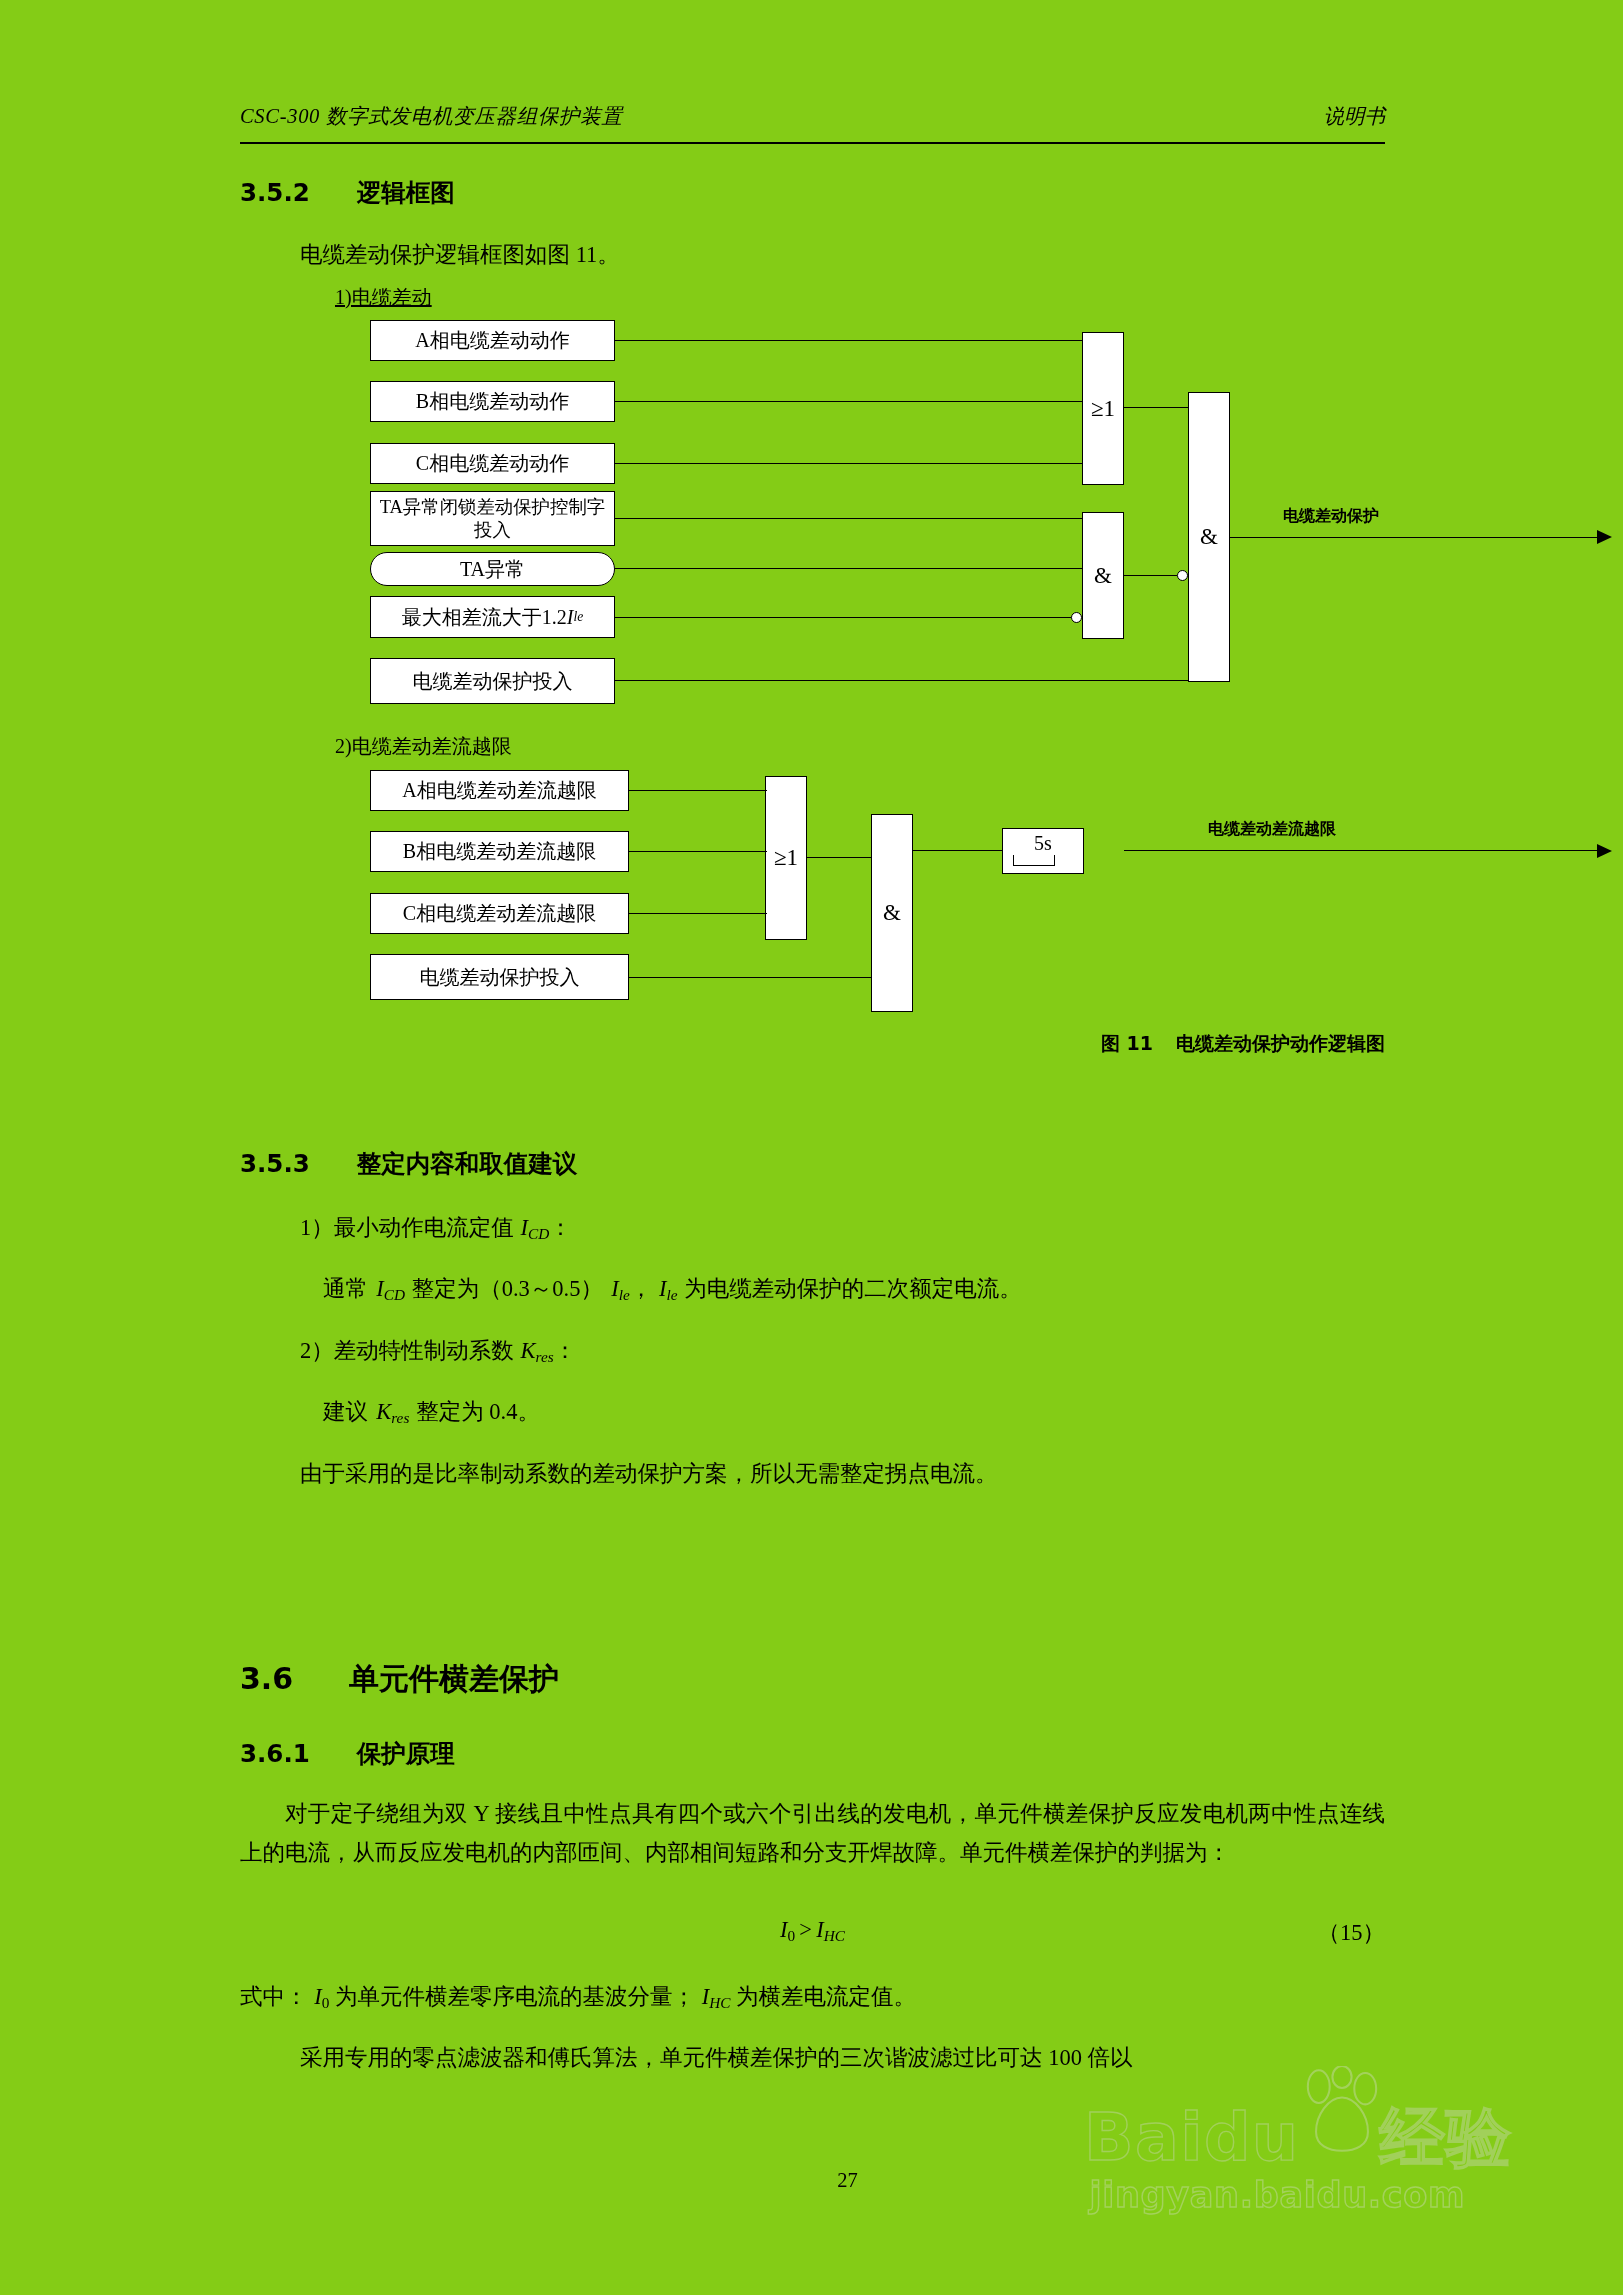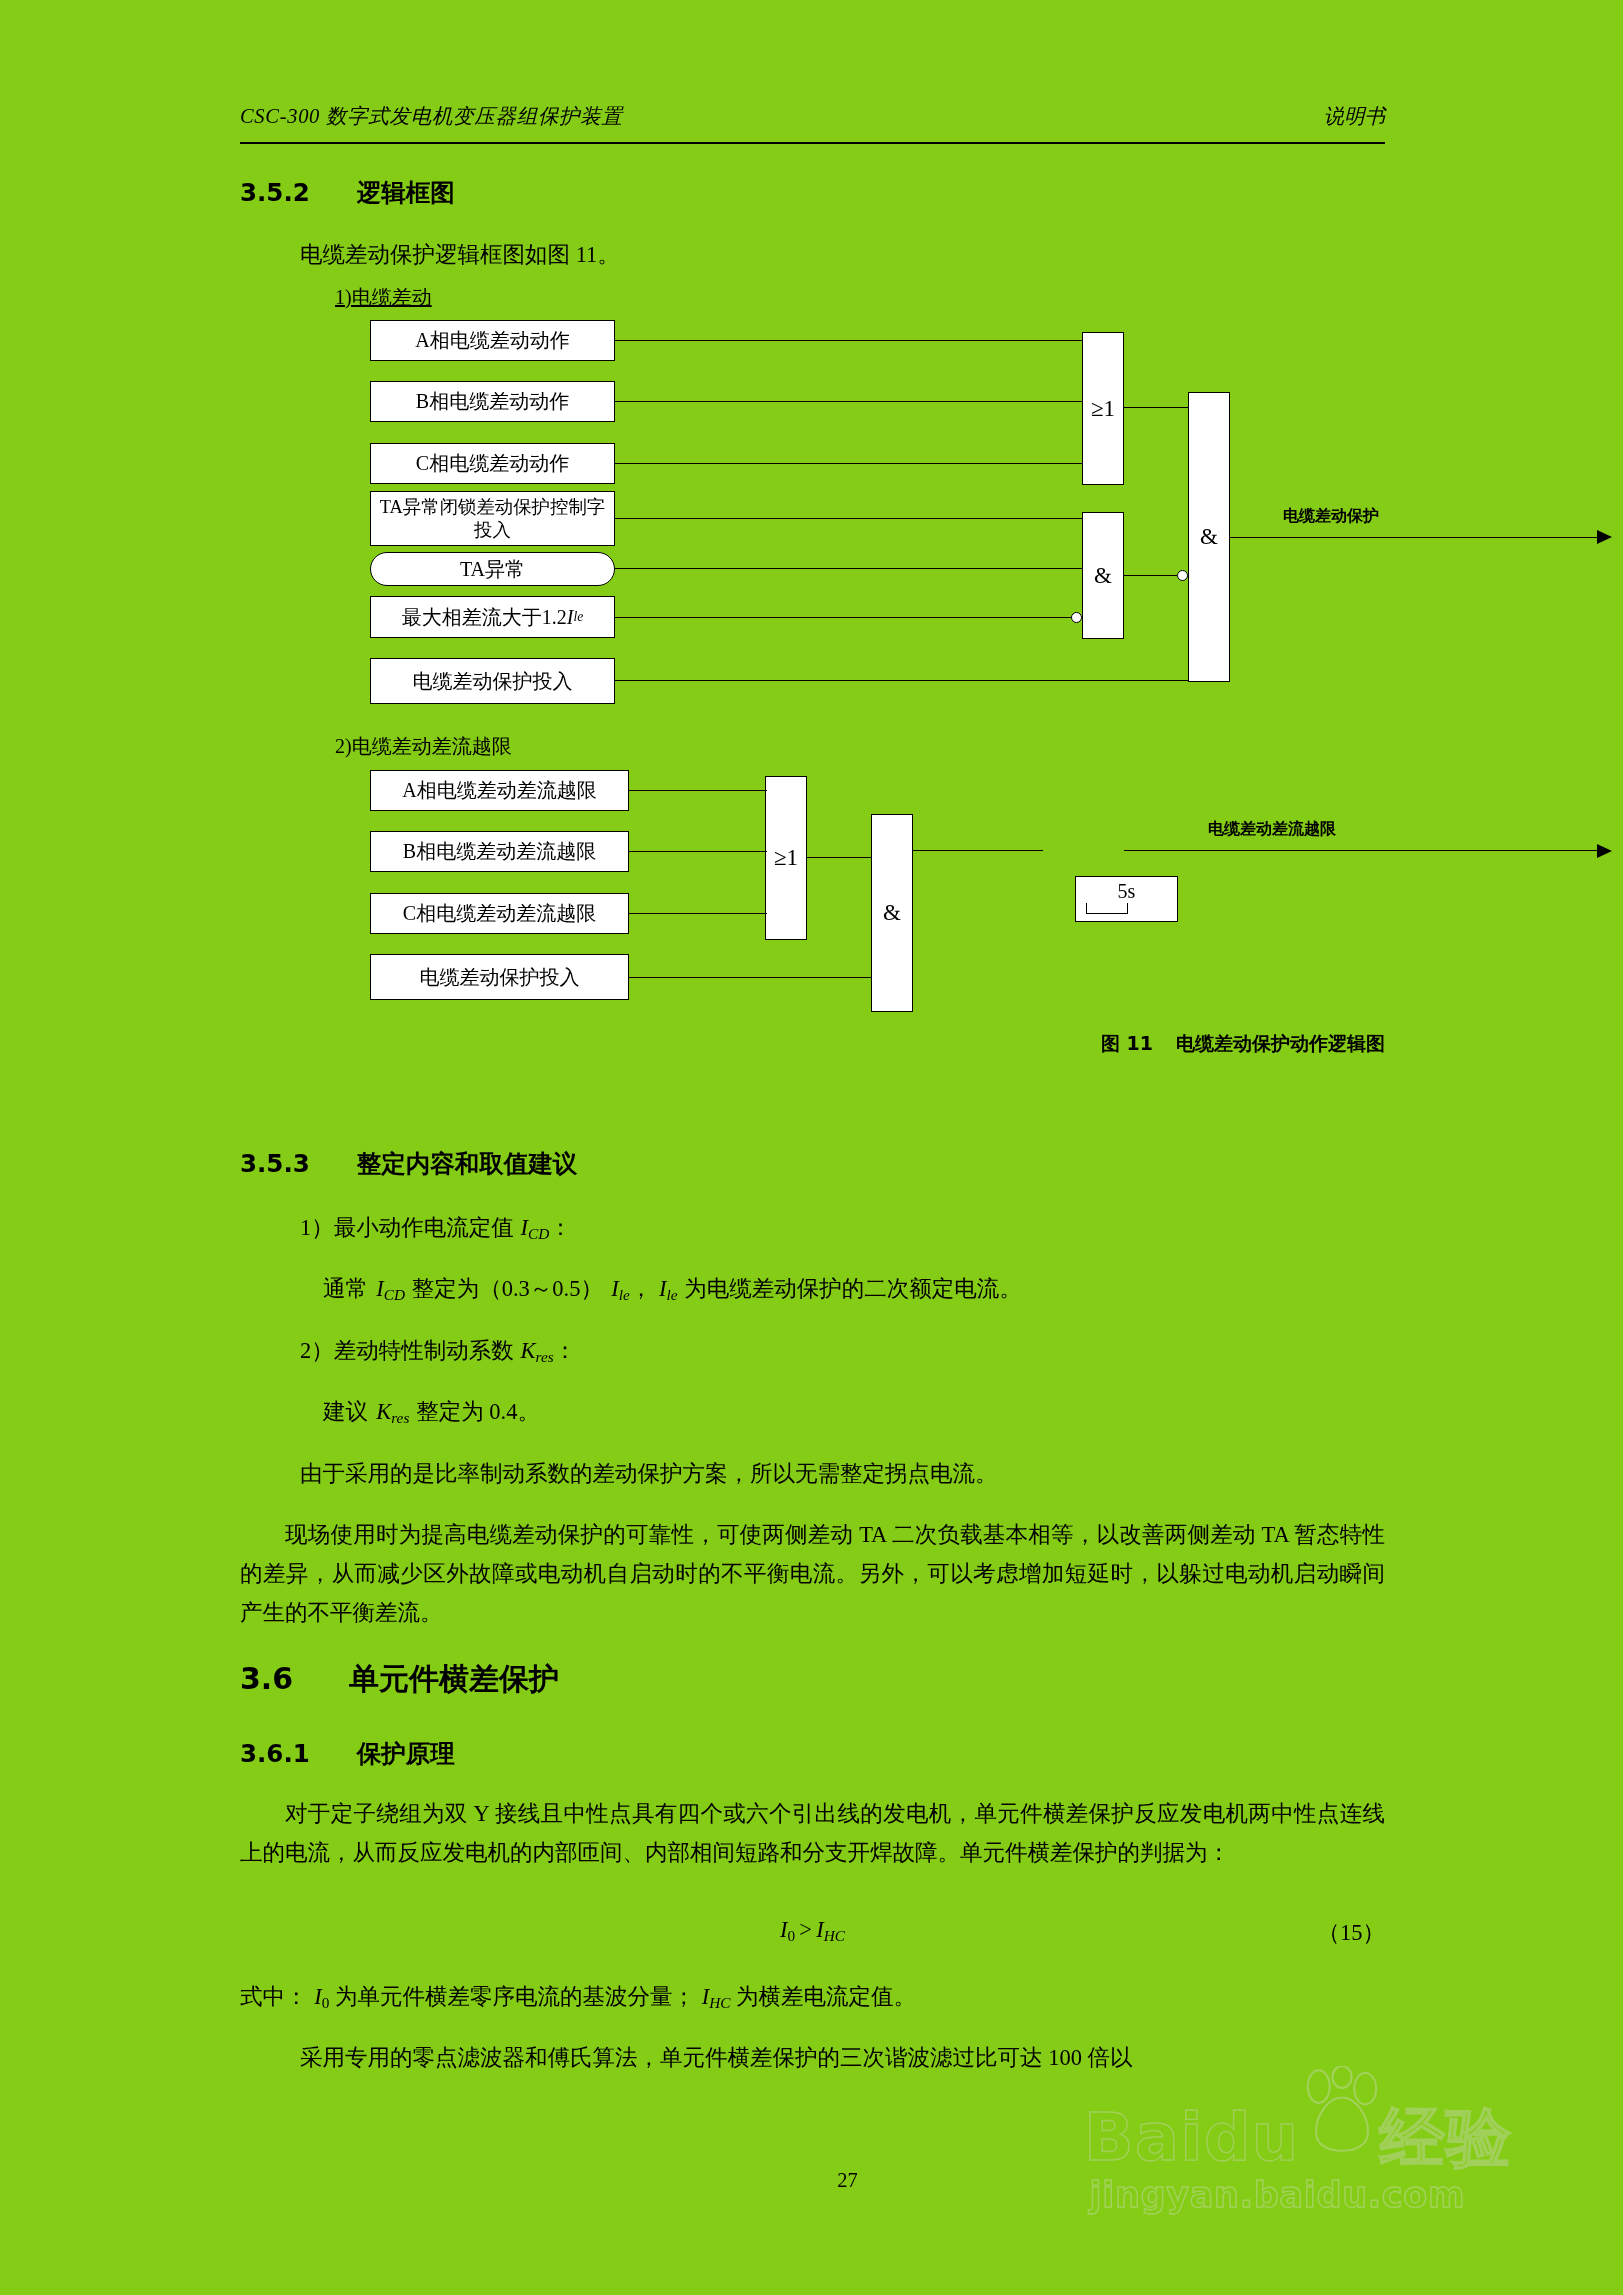--- a/index.html
+++ b/index.html
@@ -348,21 +348,21 @@
     <div class="gate" style="left:631px; top:528px; width:42px; height:198px;">&amp;</div>
 
     <div class="wire h" style="left:389px; top:504px; width:138px;"></div>
     <div class="wire h" style="left:389px; top:565px; width:138px;"></div>
     <div class="wire h" style="left:389px; top:627px; width:138px;"></div>
     <div class="wire h" style="left:389px; top:691px; width:243px;"></div>
     <div class="wire h" style="left:567px; top:571px; width:65px;"></div>
 
     <div class="wire h" style="left:673px; top:564px; width:130px;"></div>
 
-    <div class="timer" style="left:835px; top:542px; width:103px; height:46px;margin-top:48px;">
+    <div class="timer" style="left:762px; top:542px; width:82px; height:46px;">
       <div class="timer-label">5s</div>
       <div class="timer-step"></div>
     </div>
 
     <div class="wire h" style="left:884px; top:564px; width:474px;"></div>
     <div class="arrowhead" style="left:1357px; top:558px;"></div>
     <div class="outlabel" style="left:968px; top:533px;">电缆差动差流越限</div>
 
   </div>
 
@@ -387,21 +387,20 @@
   <div class="p nowrap" style="left:300px; top:1331px;">
     <span>2）差动特性制动系数</span><span style="display:inline-block;width:6.8px;"></span><i class="var">K</i><sub class="sb">res</sub><span>：</span>
   </div>
 
   <div class="p nowrap" style="left:323px; top:1392px;">
     <span>建议</span><span style="display:inline-block;width:8.2px;"></span><i class="var">K</i><sub class="sb">res</sub><span style="display:inline-block;width:6.8px;"></span><span>整定为 0.4。</span>
   </div>
 
   <div class="p nowrap" style="left:300px; top:1454px;">由于采用的是比率制动系数的差动保护方案，所以无需整定拐点电流。</div>
 
-  <div class="p p-col" style="top:1515px; text-indent:45px;">现场使用时为提高电缆差动保护的可靠性，可使两侧差动 TA 二次负载基本相等，以改善两侧差动 TA 暂态特性的差异，从而减少区外故障或电动机自启动时的不平衡电流。另外，可以考虑增加短延时，以躲过电动机启动瞬间产生的不平衡差流。</div>
 
   <div class="h3 hd-352-main" style="top:1659px;">
     <span class="h3-num">3.6</span>
     <span style="display:inline-block;width:35px;"></span>
     <span class="h3-text">单元件横差保护</span>
   </div>
 
   <div class="h3 hd-352-sub" style="top:1737px;">
     <span class="h3-num">3.6.1</span>
     <span style="display:inline-block;width:30px;"></span>

